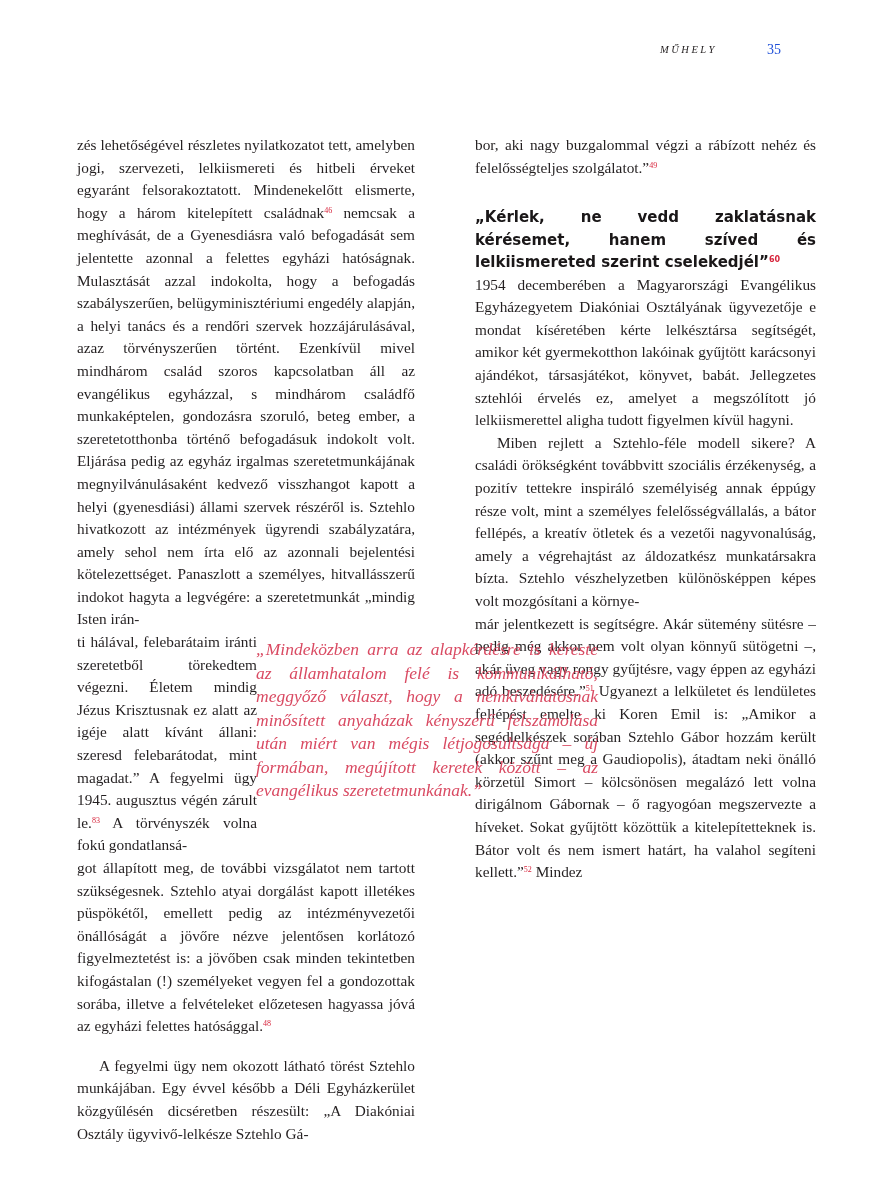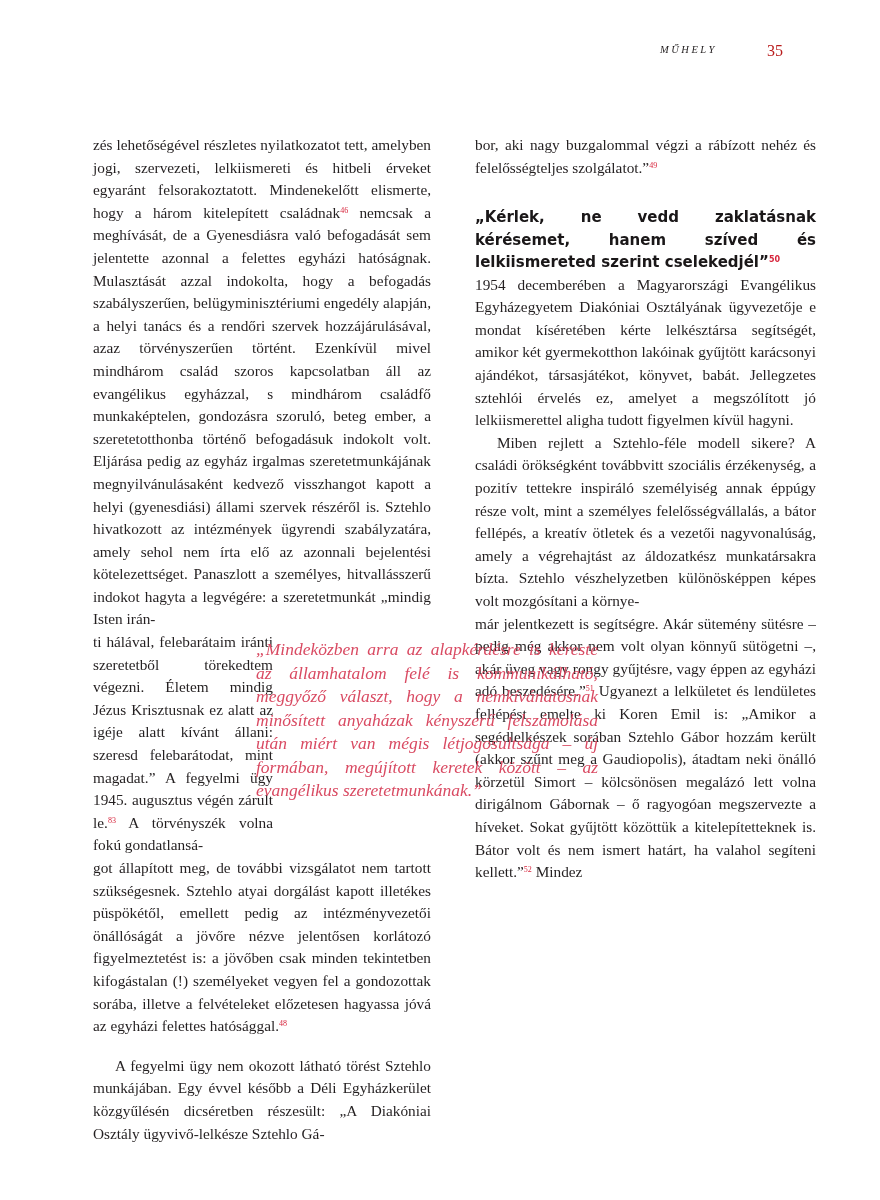--- a/index.html
+++ b/index.html
@@ -1,21 +1,21 @@
 <!DOCTYPE html>
 <html><head>
 <meta charset="utf-8">
 <style>
   html, body { margin: 0; padding: 0; background: #ffffff; }
   body { width: 880px; height: 1200px; position: relative; overflow: hidden; font-family: "DejaVu Serif", "Liberation Serif", serif; color: #231f20; }
   .running-head { position: absolute; top: 44px; left: 660px; font-family: "Liberation Serif", serif; font-style: italic; font-size: 10.5px; letter-spacing: 2.5px; color: #231f20; text-align: center; }
-  .page-number { position: absolute; top: 42px; left: 767px; font-family: "Liberation Serif", serif; font-size: 16px; color: #b91c1c; }
+  .page-number { position: absolute; top: 42px; left: 767px; font-family: "Liberation Serif", serif; font-size: 14px; color: #1d4ed8; }
   .col { position: absolute; font-family: "Liberation Serif", serif; font-size: 15.3px; line-height: 22.6px; text-align: justify; hyphens: manual; }
   .col p { margin: 0; }
-  .col-left { left: 93px; top: 134px; width: 338px; font-family: Liberation Serif, serif; }
+  .col-left { left: 77px; top: 134px; width: 338px; font-family: Liberation Serif, serif; }
   .col-right { left: 439px; top: 134px; width: 341px; margin-left: 36px; }
   .indent { text-indent: 22px; }
   sup.fn { color: #d7263d; font-size: 8px; vertical-align: 5px; line-height: 0; }
   .heading { font-family: "DejaVu Sans", sans-serif; font-weight: bold; font-size: 15px; line-height: 22.5px; margin: 27px 0 0 0; text-align: justify; color: #1a1718; }
   .pull-quote { position: absolute; left: 256px; top: 638px; width: 342px; font-family: "Liberation Serif", serif; font-style: italic; font-size: 17.5px; line-height: 23.5px; color: #d94a62; text-align: justify; }
   .narrow-left { width: 180px; }
   .narrow-right { margin-left: 169px; }
 </style>
 </head>
 <body>
@@ -25,19 +25,19 @@
 
 <div class="col col-left">
   <p><span>zés lehetőségével részletes nyilatkozatot tett, amelyben jogi, szervezeti, lelkiismereti és hitbeli érveket egyaránt felsorakoztatott. Mindenekelőtt elismerte, hogy a három kitelepített családnak</span><sup class="fn">46</sup><span> nemcsak a meghívását, de a Gyenesdiásra való befogadását sem jelentette azonnal a felettes egyházi hatóságnak. Mulasztását azzal indokolta, hogy a befogadás szabályszerűen, belügyminisztériumi engedély alapján, a helyi tanács és a rendőri szervek hozzájárulásával, azaz törvényszerűen történt. Ezenkívül mivel mindhárom család szoros kapcsolatban áll az evangélikus egyházzal, s mindhárom családfő munkaképtelen, gondozásra szoruló, beteg ember, a szeretetotthonba történő befogadásuk indokolt volt. Eljárása pedig az egyház irgalmas szeretetmunkájának megnyilvánulásaként kedvező visszhangot kapott a helyi (gyenesdiási) állami szervek részéről is. Sztehlo hivatkozott az intézmények ügyrendi szabályzatára, amely sehol nem írta elő az azonnali bejelentési kötelezettséget. Panaszlott a személyes, hitvallásszerű indokot hagyta a legvégére: a szeretetmunkát „mindig Isten irán-</span></p>
   <p class="narrow-left"><span>ti hálával, felebarátaim iránti szeretetből törekedtem végezni. Életem mindig Jézus Krisztusnak ez alatt az igéje alatt kívánt állani: szeresd felebarátodat, mint magadat.” A fegyelmi ügy 1945. augusztus végén zárult le.</span><sup class="fn">83</sup><span> A törvényszék volna fokú gondatlansá-</span></p>
   <p><span>got állapított meg, de további vizsgálatot nem tartott szükségesnek. Sztehlo atyai dorgálást kapott illetékes püspökétől, emellett pedig az intézményvezetői önállóságát a jövőre nézve jelentősen korlátozó figyelmeztetést is: a jövőben csak minden tekintetben kifogástalan (!) személyeket vegyen fel a gondozottak sorába, illetve a felvételeket előzetesen hagyassa jóvá az egyházi felettes hatósággal.</span><sup class="fn">48</sup></p>
   <p class="indent" style="margin-top:17px">A fegyelmi ügy nem okozott látható törést Sztehlo munkájában. Egy évvel később a Déli Egyházkerület közgyűlésén dicséretben részesült: „A Diakóniai Osztály ügyvivő-lelkésze Sztehlo Gá-</p>
 </div>
 
 <div class="col col-right">
   <p><span>bor, aki nagy buzgalommal végzi a rábízott nehéz és felelősségteljes szolgálatot.”</span><sup class="fn">49</sup></p>
-  <h2 class="heading"><span>„Kérlek, ne vedd zaklatásnak kérésemet, hanem szíved és lelkiismereted szerint cselekedjél”</span><sup class="fn">50</sup></h2>
+  <h2 class="heading"><span>„Kérlek, ne vedd zaklatásnak kérésemet, hanem szíved és lelkiismereted szerint cselekedjél”</span><sup class="fn">60</sup></h2>
   <p>1954 decemberében a Magyarországi Evangélikus Egyházegyetem Diakóniai Osztályának ügyvezetője e mondat kíséretében kérte lelkésztársa segítségét, amikor két gyermekotthon lakóinak gyűjtött karácsonyi ajándékot, társasjátékot, könyvet, babát. Jellegzetes sztehlói érvelés ez, amelyet a megszólított jó lelkiismerettel aligha tudott figyelmen kívül hagyni.</p>
   <p class="indent">Miben rejlett a Sztehlo-féle modell sikere? A családi örökségként továbbvitt szociális érzékenység, a pozitív tettekre inspiráló személyiség annak éppúgy része volt, mint a személyes felelősségvállalás, a bátor fellépés, a kreatív ötletek és a vezetői nagyvonalúság, amely a végrehajtást az áldozatkész munkatársakra bízta. Sztehlo vészhelyzetben különösképpen képes volt mozgósítani a környe-</p>
   <p><span>már jelentkezett is segítségre. Akár sütemény sütésre – pedig még akkor nem volt olyan könnyű sütögetni –, akár üveg vagy rongy gyűjtésre, vagy éppen az egyházi adó beszedésére.”</span><sup class="fn">51</sup><span> Ugyanezt a lelkületet és lendületes fellépést emelte ki Koren Emil is: „Amikor a segédlelkészek sorában Sztehlo Gábor hozzám került (akkor szűnt meg a Gaudiopolis), átadtam neki önálló körzetül Simort – kölcsönösen megalázó lett volna dirigálnom Gábornak – ő ragyogóan megszervezte a híveket. Sokat gyűjtött közöttük a kitelepítetteknek is. Bátor volt és nem ismert határt, ha valahol segíteni kellett.”</span><sup class="fn">52</sup><span> Mindez</span></p>
 </div>
 
 <div class="pull-quote">„Mindeközben arra az alapkérdésre is kereste az államhatalom felé is kommunikálható, meggyőző választ, hogy a nemkívánatosnak minősített anyaházak kényszerű felszámolása után miért van mégis létjogosultsága – új formában, megújított keretek között – az evangélikus szeretetmunkának.”</div>
 
 </body></html>

